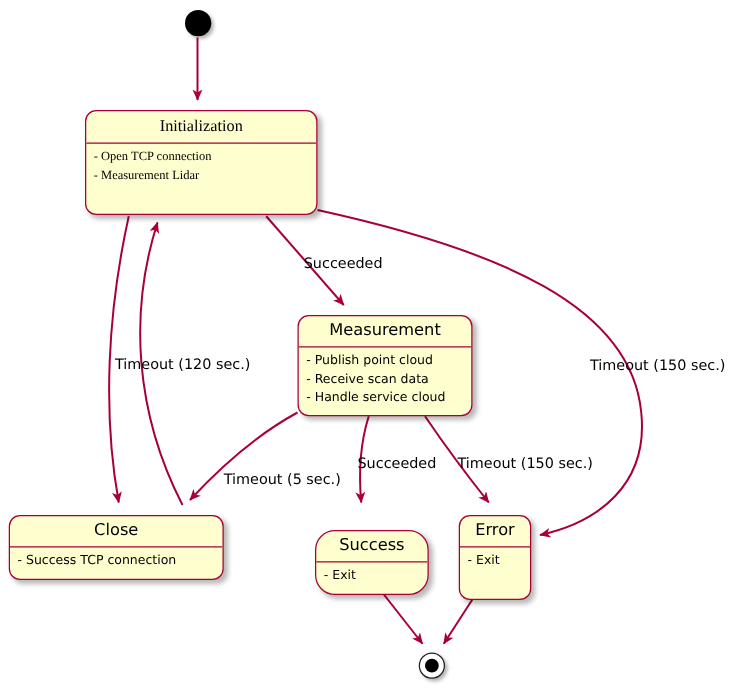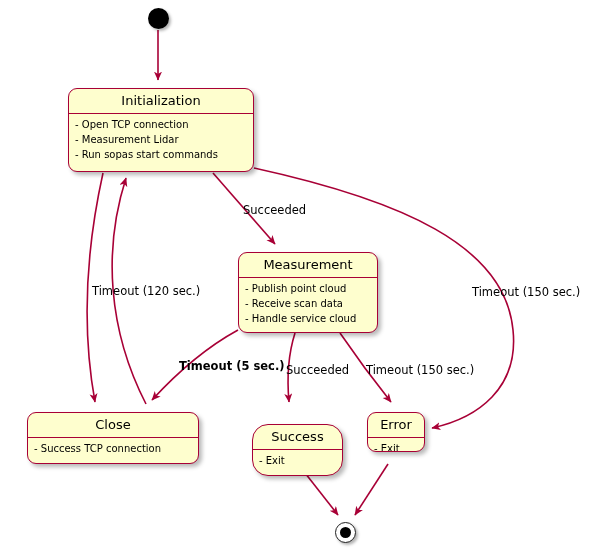--- a/index.html
+++ b/index.html
@@ -106,64 +106,63 @@
       <path d="M298,464 L338,515" marker-end="url(#ah)"></path>
 
       <path d="M388,464 L355,515" marker-end="url(#ah)"></path>
     </g>
   </svg>
 
   <div class="node-start" style="left:148px;top:8px;"></div>
 
   <div class="node-end" style="left:335px;top:522px;"></div>
 
-  <div class="state" style="left:68px;top:88px;width:186px;height:84px;">
+  <div class="state" style="left:68px;top:88px;width:186px;height:84px;font-family:Liberation Serif, serif;">
     <div class="state-title">Initialization</div>
     <div class="state-body">
       <div>- Open TCP connection</div>
       <div>- Measurement Lidar</div>
-      <div>- Run sopas start commands</div>
     </div>
   </div>
 
   <div class="state" style="left:238px;top:252px;width:140px;height:81px;">
     <div class="state-title">Measurement</div>
     <div class="state-body">
       <div>- Publish point cloud</div>
       <div>- Receive scan data</div>
       <div>- Handle service cloud</div>
     </div>
   </div>
 
-  <div class="state" style="left:7px;top:412px;width:172px;height:52px;margin-left:20px;">
+  <div class="state" style="left:7px;top:412px;width:172px;height:52px;">
     <div class="state-title">Close</div>
     <div class="state-body">
       <div>- Success TCP connection</div>
     </div>
   </div>
 
   <div class="state" style="left:252px;top:424px;width:91px;height:52px;border-radius:16px;">
     <div class="state-title">Success</div>
     <div class="state-body">
       <div>- Exit</div>
     </div>
   </div>
 
-  <div class="state" style="left:367px;top:412px;width:58px;height:40px;">
+  <div class="state" style="left:367px;top:412px;width:58px;height:68px;">
     <div class="state-title">Error</div>
     <div class="state-body">
       <div>- Exit</div>
     </div>
   </div>
 
   <div class="edge-label" style="left:243px;top:203px;">Succeeded</div>
 
   <div class="edge-label" style="left:92px;top:284px;">Timeout (120 sec.)</div>
 
   <div class="edge-label" style="left:472px;top:285px;">Timeout (150 sec.)</div>
 
-  <div class="edge-label" style="left:179px;top:359px;font-weight:bold;">Timeout (5 sec.)</div>
+  <div class="edge-label" style="left:179px;top:376px;">Timeout (5 sec.)</div>
 
   <div class="edge-label" style="left:286px;top:363px;">Succeeded</div>
 
   <div class="edge-label" style="left:366px;top:363px;">Timeout (150 sec.)</div>
 
 </div>
 
 </body></html>

